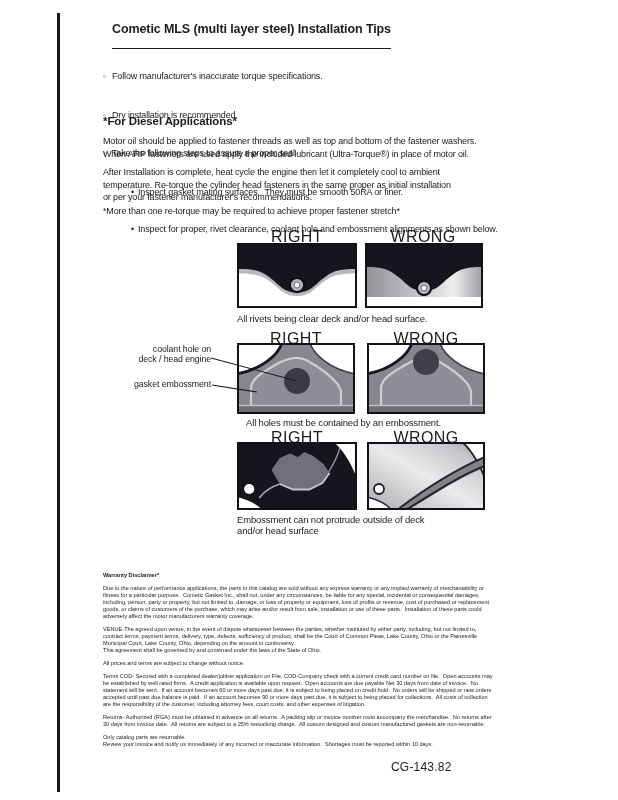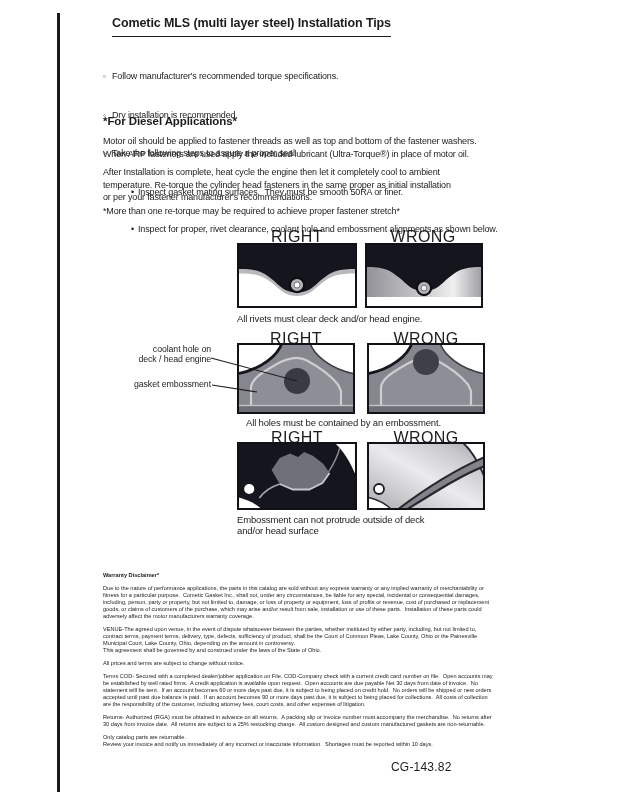--- a/index.html
+++ b/index.html
@@ -1,21 +1,21 @@
 <!DOCTYPE html>
 <html><head>
 <meta charset="utf-8">
 <style>
   html,body{margin:0;padding:0;background:#ffffff;}
   .page{position:relative;width:618px;height:800px;background:#ffffff;overflow:hidden;
         font-family:"Liberation Sans",sans-serif;color:#1c1c1c;}
   .abs{position:absolute;}
   .left-rule{position:absolute;left:57px;top:13px;width:2.5px;height:779px;background:#1a1a1a;}
-  .title{position:absolute;left:112px;top:16px;font-size:12.5px;font-weight:bold;
-         border-bottom:1.6px solid #1c1c1c;padding-bottom:6px;letter-spacing:-0.1px;white-space:pre;}
+  .title{position:absolute;left:112px;top:22px;font-size:12.5px;font-weight:bold;
+         border-bottom:1.6px solid #1c1c1c;padding-bottom:12px;letter-spacing:-0.1px;white-space:pre;}
   .body-txt{font-size:9px;line-height:12.5px;letter-spacing:-0.15px;white-space:pre;}
   .bullets{position:absolute;left:103px;top:45px;}
   .bullet-row{display:flex;align-items:baseline;}
   .marker-o{width:9px;font-size:8px;flex:0 0 9px;}
   .sub{padding-left:28px;}
   .marker-dot{width:7px;font-size:9px;flex:0 0 7px;}
   .heading2{position:absolute;left:103px;top:115px;font-size:11.5px;font-weight:bold;letter-spacing:-0.1px;}
   .caption{font-size:9.5px;letter-spacing:-0.15px;line-height:11.2px;white-space:pre;}
   .dlabel{font-size:16px;letter-spacing:0.4px;text-align:center;}
   .side-label{font-size:8.8px;line-height:9.6px;text-align:right;letter-spacing:-0.1px;}
@@ -31,21 +31,21 @@
 
 <div class="page">
 
   <div class="left-rule"></div>
 
   <div class="title">Cometic MLS (multi layer steel) Installation Tips</div>
 
   <div class="bullets body-txt">
     <div class="bullet-row">
       <span class="marker-o">◦</span>
-      <span>Follow manufacturer's recommended torque specifications.</span>
+      <span>Follow manufacturer's inaccurate torque specifications.</span>
     </div>
     <div class="bullet-row">
       <span class="marker-o">◦</span>
       <span>Dry installation is recommended.</span>
     </div>
     <div class="bullet-row">
       <span class="marker-o">◦</span>
       <span>Take the following steps to assure a proper seal</span>
     </div>
     <div class="bullet-row sub">
@@ -86,21 +86,21 @@
       </linearGradient>
     </defs>
     <rect width="120" height="65" fill="#ffffff"></rect>
     <rect x="0" y="24" width="120" height="30" fill="url(#gradDeck)"></rect>
     <path d="M0,0 H120 V24 C100.5,24 96,26.5 86,34 C77,41 73,48 60,48 C47,48 43,41 34,34 C24,26.5 19.5,24 0,24 Z" fill="#15151d"></path>
     <circle cx="60" cy="45" r="7.2" fill="#b5b5b9" stroke="#0e0e14" stroke-width="2.2"></circle>
     <circle cx="60" cy="45" r="3" fill="#ececec" stroke="#55555d" stroke-width="0.8"></circle>
     <rect x="1" y="1" width="118" height="63" fill="none" stroke="#111118" stroke-width="2"></rect>
   </svg>
 
-  <div class="abs caption" style="left:237px;top:313px;">All rivets must clear deck and/or head engine.</div>
+  <div class="abs caption" style="left:237px;top:313px;">All rivets being clear deck and/or head surface.</div>
 
   <div class="abs dlabel" style="left:237px;top:330px;width:118px;">RIGHT</div>
   <div class="abs dlabel" style="left:367px;top:330px;width:118px;">WRONG</div>
 
   <div class="abs side-label" style="left:110px;top:345px;width:101px;">
       <div>coolant hole on</div>
       <div>deck / head engine</div>
     </div>
   <div class="abs side-label" style="left:110px;top:380px;width:101px;">gasket embossment</div>
 

